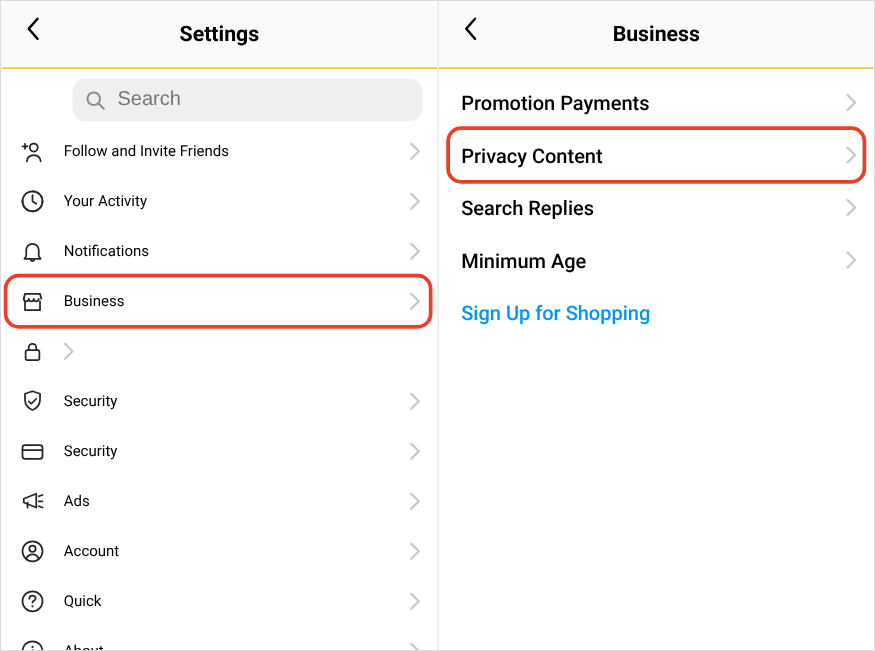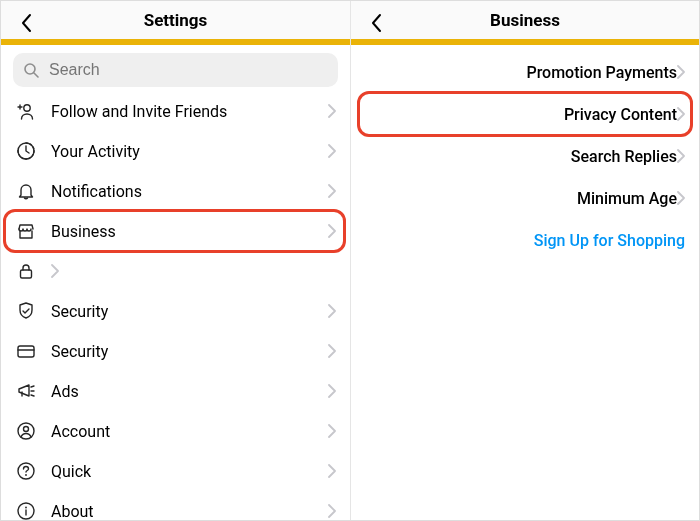--- a/index.html
+++ b/index.html
@@ -23,45 +23,46 @@
     height: 521px;
     background: #fff;
     position: relative;
     overflow: hidden;
   }
   .pane + .pane {
     border-left: 1px solid #e5e5e5;
   }
   
   .header {
-    height: 44px;
+    height: 54px;
     display: flex;
     align-items: center;
     justify-content: center;
     position: relative;
-    border-bottom: 6px solid #eab308;
+    border-bottom: 1px solid #eab308;
     background: #fafafa;
   }
   .header-title {
     font-weight: 700;
     font-size: 17px;
   }
   .back-btn {
     position: absolute;
     left: 8px;
     top: 0;
     height: 44px;
     width: 36px;
     display: flex;
     align-items: center;
     justify-content: center;
   }
   
   .search-wrap {
-    padding: 8px 12px 4px 12px;
+    padding: 8px 12px 4px 24px;
+    margin-left: 33px;
   }
   .search {
     display: flex;
     align-items: center;
     background: #efefef;
     border-radius: 10px;
     height: 34px;
     padding: 0 10px;
     color: #8e8e8e;
   }
@@ -96,33 +97,33 @@
     width: 22px;
     height: 22px;
     margin-right: 14px;
     flex: none;
     display: flex;
     align-items: center;
     justify-content: center;
     color: #262626;
   }
   .item .label {
-    font-size: 16px;
+    font-size: 12px;
     color: #000;
     flex: 1;
   }
   .item .chev {
     color: #c7c7cc;
     flex: none;
   }
   .item.link .label {
     color: #0095f6;
     font-weight: 500;
   }
-  .item.no-icon .label { margin-left: 0; text-align: right; }
+  .item.no-icon .label { margin-left: 0; }
   
   .highlight {
     position: absolute;
     border: 3px solid #e8402a;
     border-radius: 12px;
     pointer-events: none;
   }
   
   svg { display: block; }
   .stroke-thin { stroke: #262626; stroke-width: 1.4; fill: none; stroke-linecap: round; stroke-linejoin: round; }

